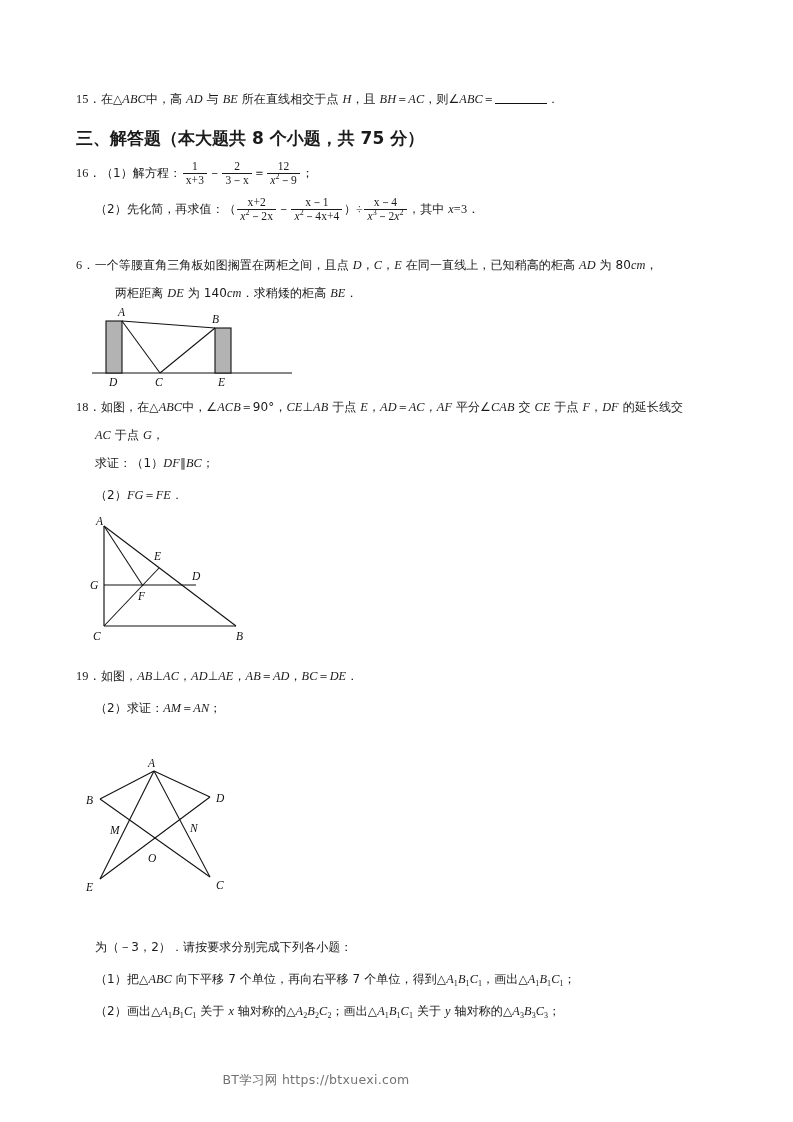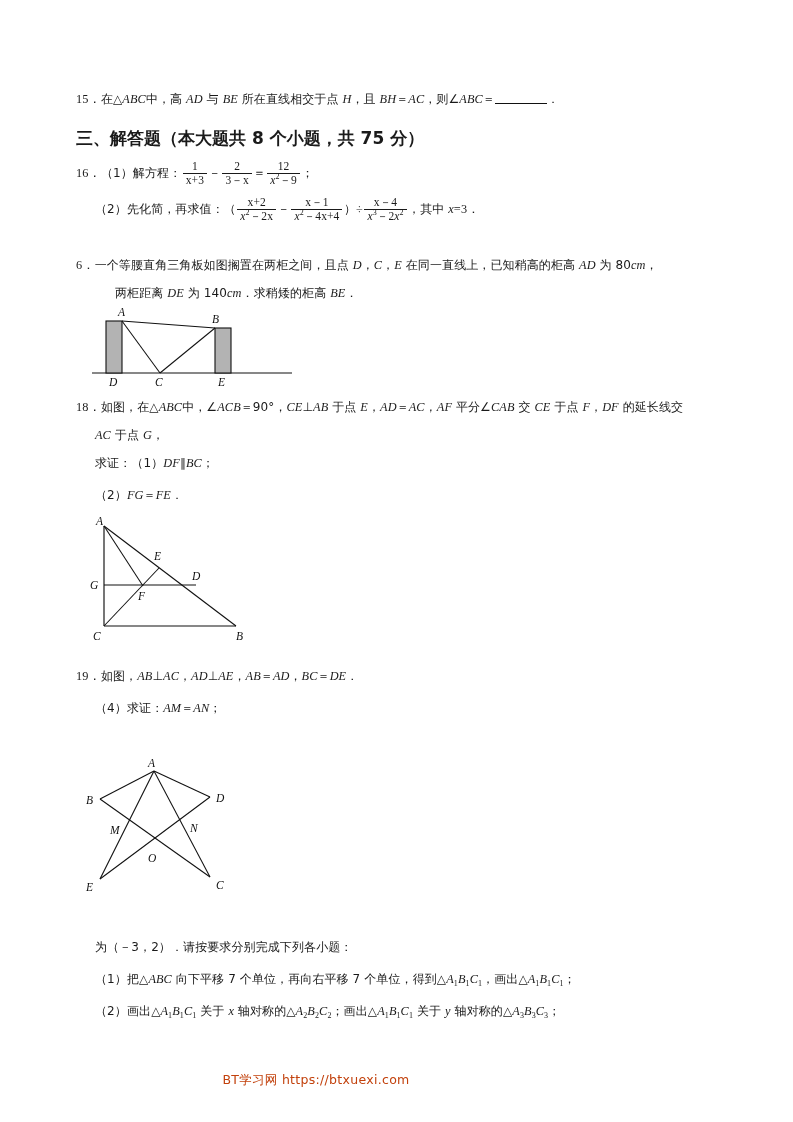--- a/index.html
+++ b/index.html
@@ -89,21 +89,21 @@
     font-size: 11.5px;
     fill: #111;
   }
 
   
   .footer {
     position: absolute;
     left: 0;
     width: 632px;
     text-align: center;
-    color: #c2410c;
+    color: #737373;
     font-family: "DejaVu Sans", "Liberation Sans", sans-serif;
     font-size: 12.5px;
     letter-spacing: 0.3px;
   }
 </style>
 </head>
 <body>
 
 <div class="page">
 
@@ -182,21 +182,21 @@
       <text class="lbl" x="50" y="84">F</text>
       <text class="lbl" x="5" y="124">C</text>
       <text class="lbl" x="148" y="124">B</text>
     </svg>
   </div>
 
   <div class="line" style="left:76px; top:667px;">
     <span class="qnum">19．</span><span class="cn">如图，</span><span class="ital">AB</span><span class="cn">⊥</span><span class="ital">AC</span><span class="cn">，</span><span class="ital">AD</span><span class="cn">⊥</span><span class="ital">AE</span><span class="cn">，</span><span class="ital">AB</span><span class="cn">＝</span><span class="ital">AD</span><span class="cn">，</span><span class="ital">BC</span><span class="cn">＝</span><span class="ital">DE</span><span class="cn">．</span>
   </div>
   <div class="line" style="left:95px; top:699px;">
-    <span class="cn">（4）求证：</span><span class="ital">AM</span><span class="cn">＝</span><span class="ital">AN</span><span class="cn">；</span>
+    <span class="cn">（2）求证：</span><span class="ital">AM</span><span class="cn">＝</span><span class="ital">AN</span><span class="cn">；</span>
   </div>
 
   <div class="fig" style="left:78px; top:757px;">
     <svg width="200" height="150" viewBox="0 0 200 150">
 
       <line x1="76" y1="14" x2="22" y2="42" stroke="#111" stroke-width="1.05"></line>
       <line x1="76" y1="14" x2="132" y2="40" stroke="#111" stroke-width="1.05"></line>
       <line x1="76" y1="14" x2="22" y2="122" stroke="#111" stroke-width="1.05"></line>
       <line x1="76" y1="14" x2="132" y2="120" stroke="#111" stroke-width="1.05"></line>
       <line x1="22" y1="42" x2="132" y2="120" stroke="#111" stroke-width="1.05"></line>

